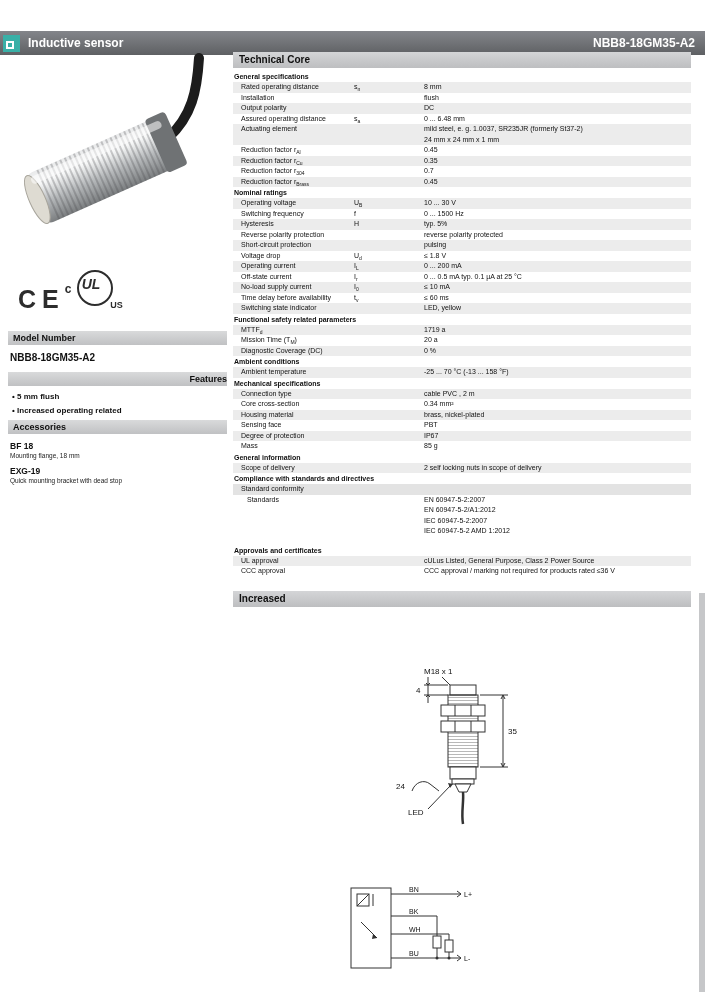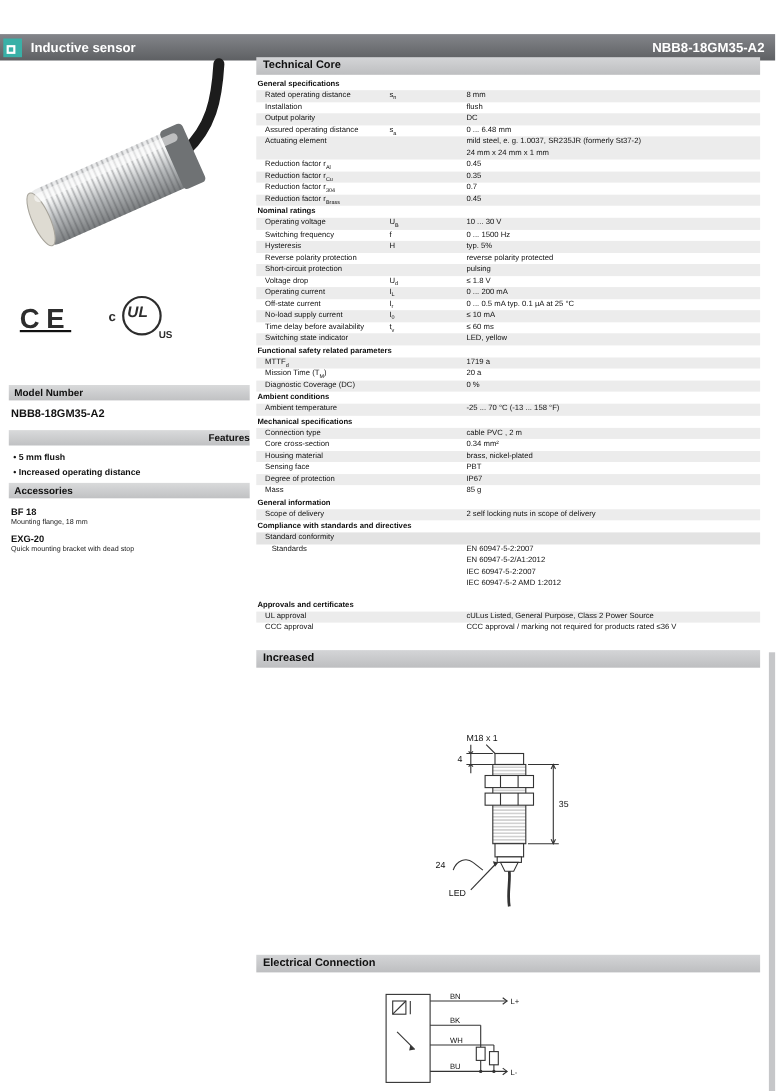--- a/index.html
+++ b/index.html
@@ -31,29 +31,29 @@
   
   .bar {
     height:14px; line-height:14px; padding-left:5px;
     background:linear-gradient(180deg,#d9dadb,#c0c1c3);
     font-size:9px; font-weight:bold; color:#101010;
   }
 
   
   .leftcol { position:absolute; top:40px; left:8px; width:219px; }
   .photo { display:block; margin:6px 0 0 2px; }
-  .marks { display:flex; align-items:center; gap:34px; margin:20px 0 0 10px; height:48px;text-decoration:underline; }
+  .marks { display:flex; align-items:flex-end; margin:20px 0 0 10px; height:48px; }
   .ce { font-size:25px; font-weight:bold; color:#2d2d2d; letter-spacing:6px; }
   .ul-wrap { position:relative; width:60px; height:46px; }
   .ul-circle { position:absolute; left:12px; top:2px; width:32px; height:32px; border:2.5px solid #2d2d2d; border-radius:50%; }
   .ul-text { position:absolute; left:17px; top:8px; font-weight:bold; font-style:italic; font-size:14px; color:#2d2d2d; }
   .ul-c { position:absolute; left:0; top:14px; font-weight:bold; font-size:12px; color:#2d2d2d; }
   .ul-us { position:absolute; right:2px; bottom:4px; font-weight:bold; font-size:9px; color:#2d2d2d; }
 
-  .bar-model { margin-top:36px; }
+  .bar-model { margin-top:17px; }
   .model-value { font-size:10px; font-weight:bold; margin:7px 0 0 2px; }
   .bar-features { margin-top:9px;text-align:right; }
   .features-list { list-style:none; margin:6px 0 0 4px; padding:0; }
   .features-list li { font-size:8px; font-weight:bold; margin-bottom:5px; }
   .features-list li::before { content:"•  "; }
   .bar-acc { }
   .acc-name { font-size:8.5px; font-weight:bold; margin:7px 0 0 2px; }
   .acc-desc { font-size:6.5px; color:#222; margin:1px 0 0 2px; }
 
   
@@ -130,27 +130,27 @@
         <span class="ul-us">US</span>
       </div>
     </div>
 
     <div class="bar bar-model">Model Number</div>
     <div class="model-value">NBB8-18GM35-A2</div>
 
     <div class="bar bar-features">Features</div>
     <ul class="features-list">
       <li>5 mm flush</li>
-      <li>Increased operating distance</li>
+      <li>Increased operating related</li>
     </ul>
 
     <div class="bar bar-acc">Accessories</div>
     <div class="acc-name">BF 18</div>
     <div class="acc-desc">Mounting flange, 18 mm</div>
-    <div class="acc-name">EXG-20</div>
+    <div class="acc-name">EXG-19</div>
     <div class="acc-desc">Quick mounting bracket with dead stop</div>
   </div>
 
   <div class="rightcol">
     <div class="rc-bar">Technical Core</div>
     <div class="tech-table">
         <div class="sec">
           <div class="sec-title">General specifications</div>
           <div class="row alt">
             <div class="cell lbl">Rated operating distance</div>
@@ -459,21 +459,20 @@
           <text x="62" y="11">M18 x 1</text>
           <text x="54" y="30">4</text>
           <text x="146" y="71">35</text>
           <text x="34" y="126">24</text>
           <text x="46" y="152">LED</text>
         </g>
       </svg>
     </div>
 
     <div class="elec-block">
-      <div class="rc-bar">Electrical Connection</div>
       <svg width="140" height="96" viewBox="0 0 140 96">
         <g stroke="#333" fill="none" stroke-width="1">
           <rect x="2" y="6" width="40" height="80"></rect>
           <rect x="8" y="12" width="12" height="12"></rect>
           <line x1="8" y1="24" x2="20" y2="12"></line>
           <line x1="24" y1="12" x2="24" y2="24"></line>
           <line x1="12" y1="40" x2="28" y2="56"></line>
           <path d="M24,52 L28,56 L23,57" fill="#333" stroke="none"></path>
           <line x1="42" y1="12" x2="112" y2="12"></line>
           <line x1="42" y1="34" x2="88" y2="34"></line>

